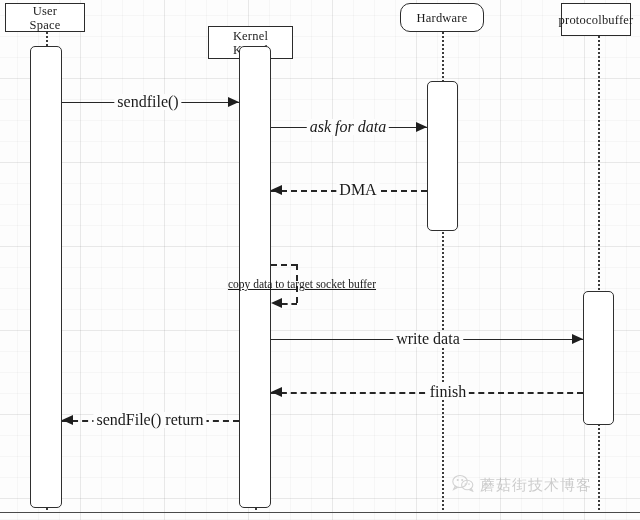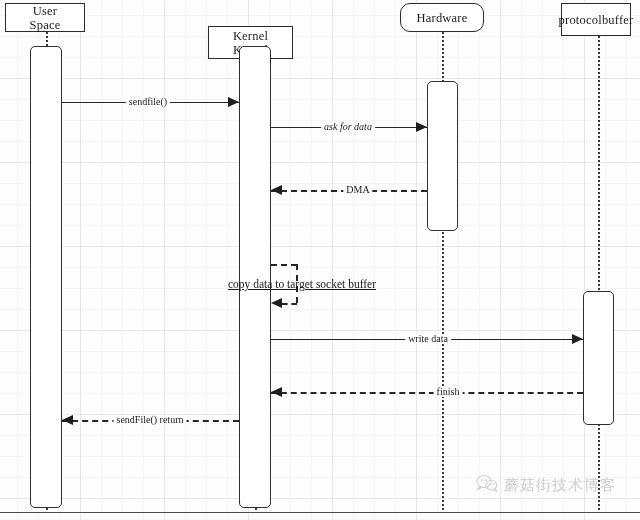--- a/index.html
+++ b/index.html
@@ -79,21 +79,21 @@
   .arrow.left{
     border-top:5.5px solid transparent;
     border-bottom:5.5px solid transparent;
     border-right:11px solid #1e1e1e;
   }
   
   .msg-text{
     position:absolute;
     background:#fdfdfd;
     color:#1a1a1a;
-    font-size:10px;
+    font-size:16px;
     line-height:1;
     padding:0 3px;
     white-space:nowrap;
     transform:translate(-50%,-50%);
   }
   
   .self-text{
     position:absolute;
     color:#1a1a1a;
     font-size:11.5px;
@@ -180,21 +180,21 @@
   <div class="msg-text" style="left:428px; top:339px;">write data</div>
 
   <div class="msg-line dashed" style="left:271px; top:392px; width:312px;"></div>
   <div class="arrow left" style="left:271px; top:386.5px;"></div>
   <div class="msg-text" style="left:448px; top:392px;">finish</div>
 
   <div class="msg-line dashed" style="left:62px; top:420px; width:177px;"></div>
   <div class="arrow left" style="left:62px; top:414.5px;"></div>
   <div class="msg-text" style="left:150px; top:420px;">sendFile() return</div>
 
-  <div class="watermark" style="left:476px; top:474px;">
+  <div class="watermark" style="left:452px; top:474px;">
     <span>
       <svg width="22" height="18" viewBox="0 0 22 18" aria-hidden="true">
         <ellipse cx="8" cy="7.5" rx="7.2" ry="6" fill="none" stroke="#9a9a9a" stroke-width="1.1"></ellipse>
         <path d="M3.2 12.2 L1.6 15.4 L5.2 13.6 Z" fill="none" stroke="#9a9a9a" stroke-width="1.1"></path>
         <circle cx="5.7" cy="6" r="1.05" fill="#9a9a9a"></circle>
         <circle cx="10.2" cy="6" r="1.05" fill="#9a9a9a"></circle>
         <ellipse cx="15.2" cy="11" rx="5.6" ry="4.7" fill="none" stroke="#9a9a9a" stroke-width="1.1"></ellipse>
         <path d="M19.4 14.6 L20.7 17.2 L17.7 15.8 Z" fill="none" stroke="#9a9a9a" stroke-width="1.1"></path>
         <circle cx="13.4" cy="10" r="0.85" fill="#9a9a9a"></circle>
         <circle cx="17" cy="10" r="0.85" fill="#9a9a9a"></circle>

